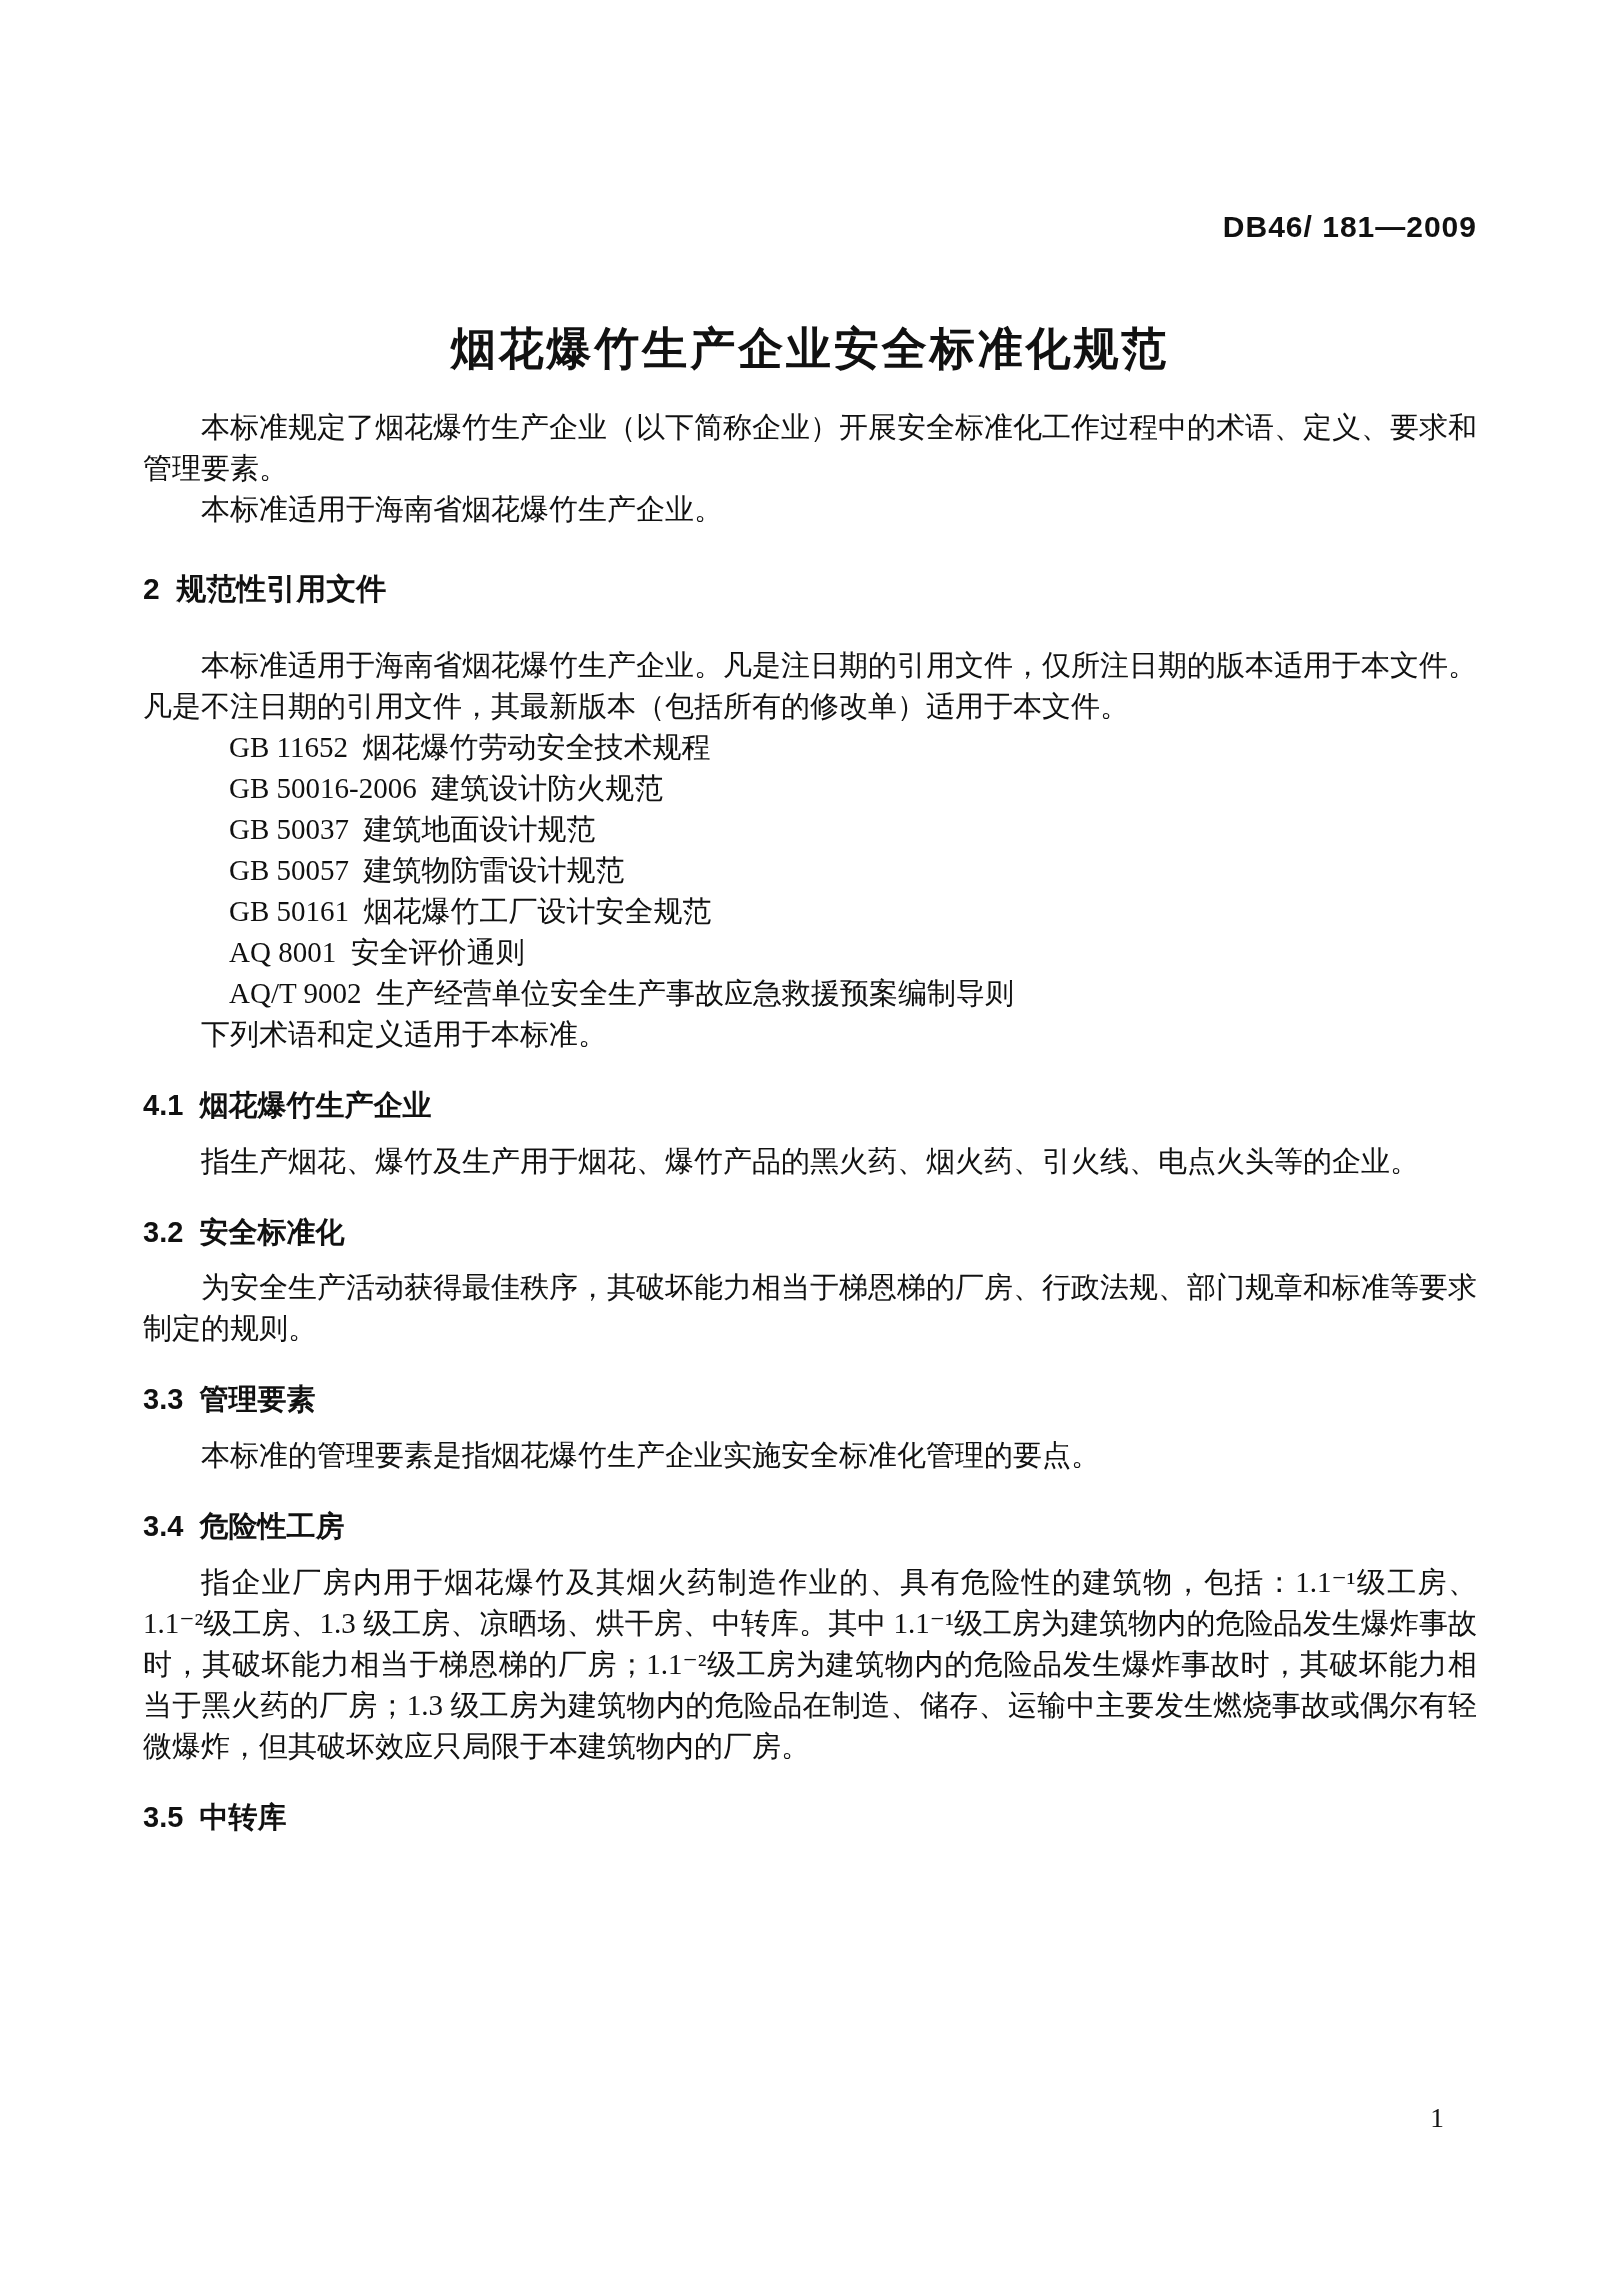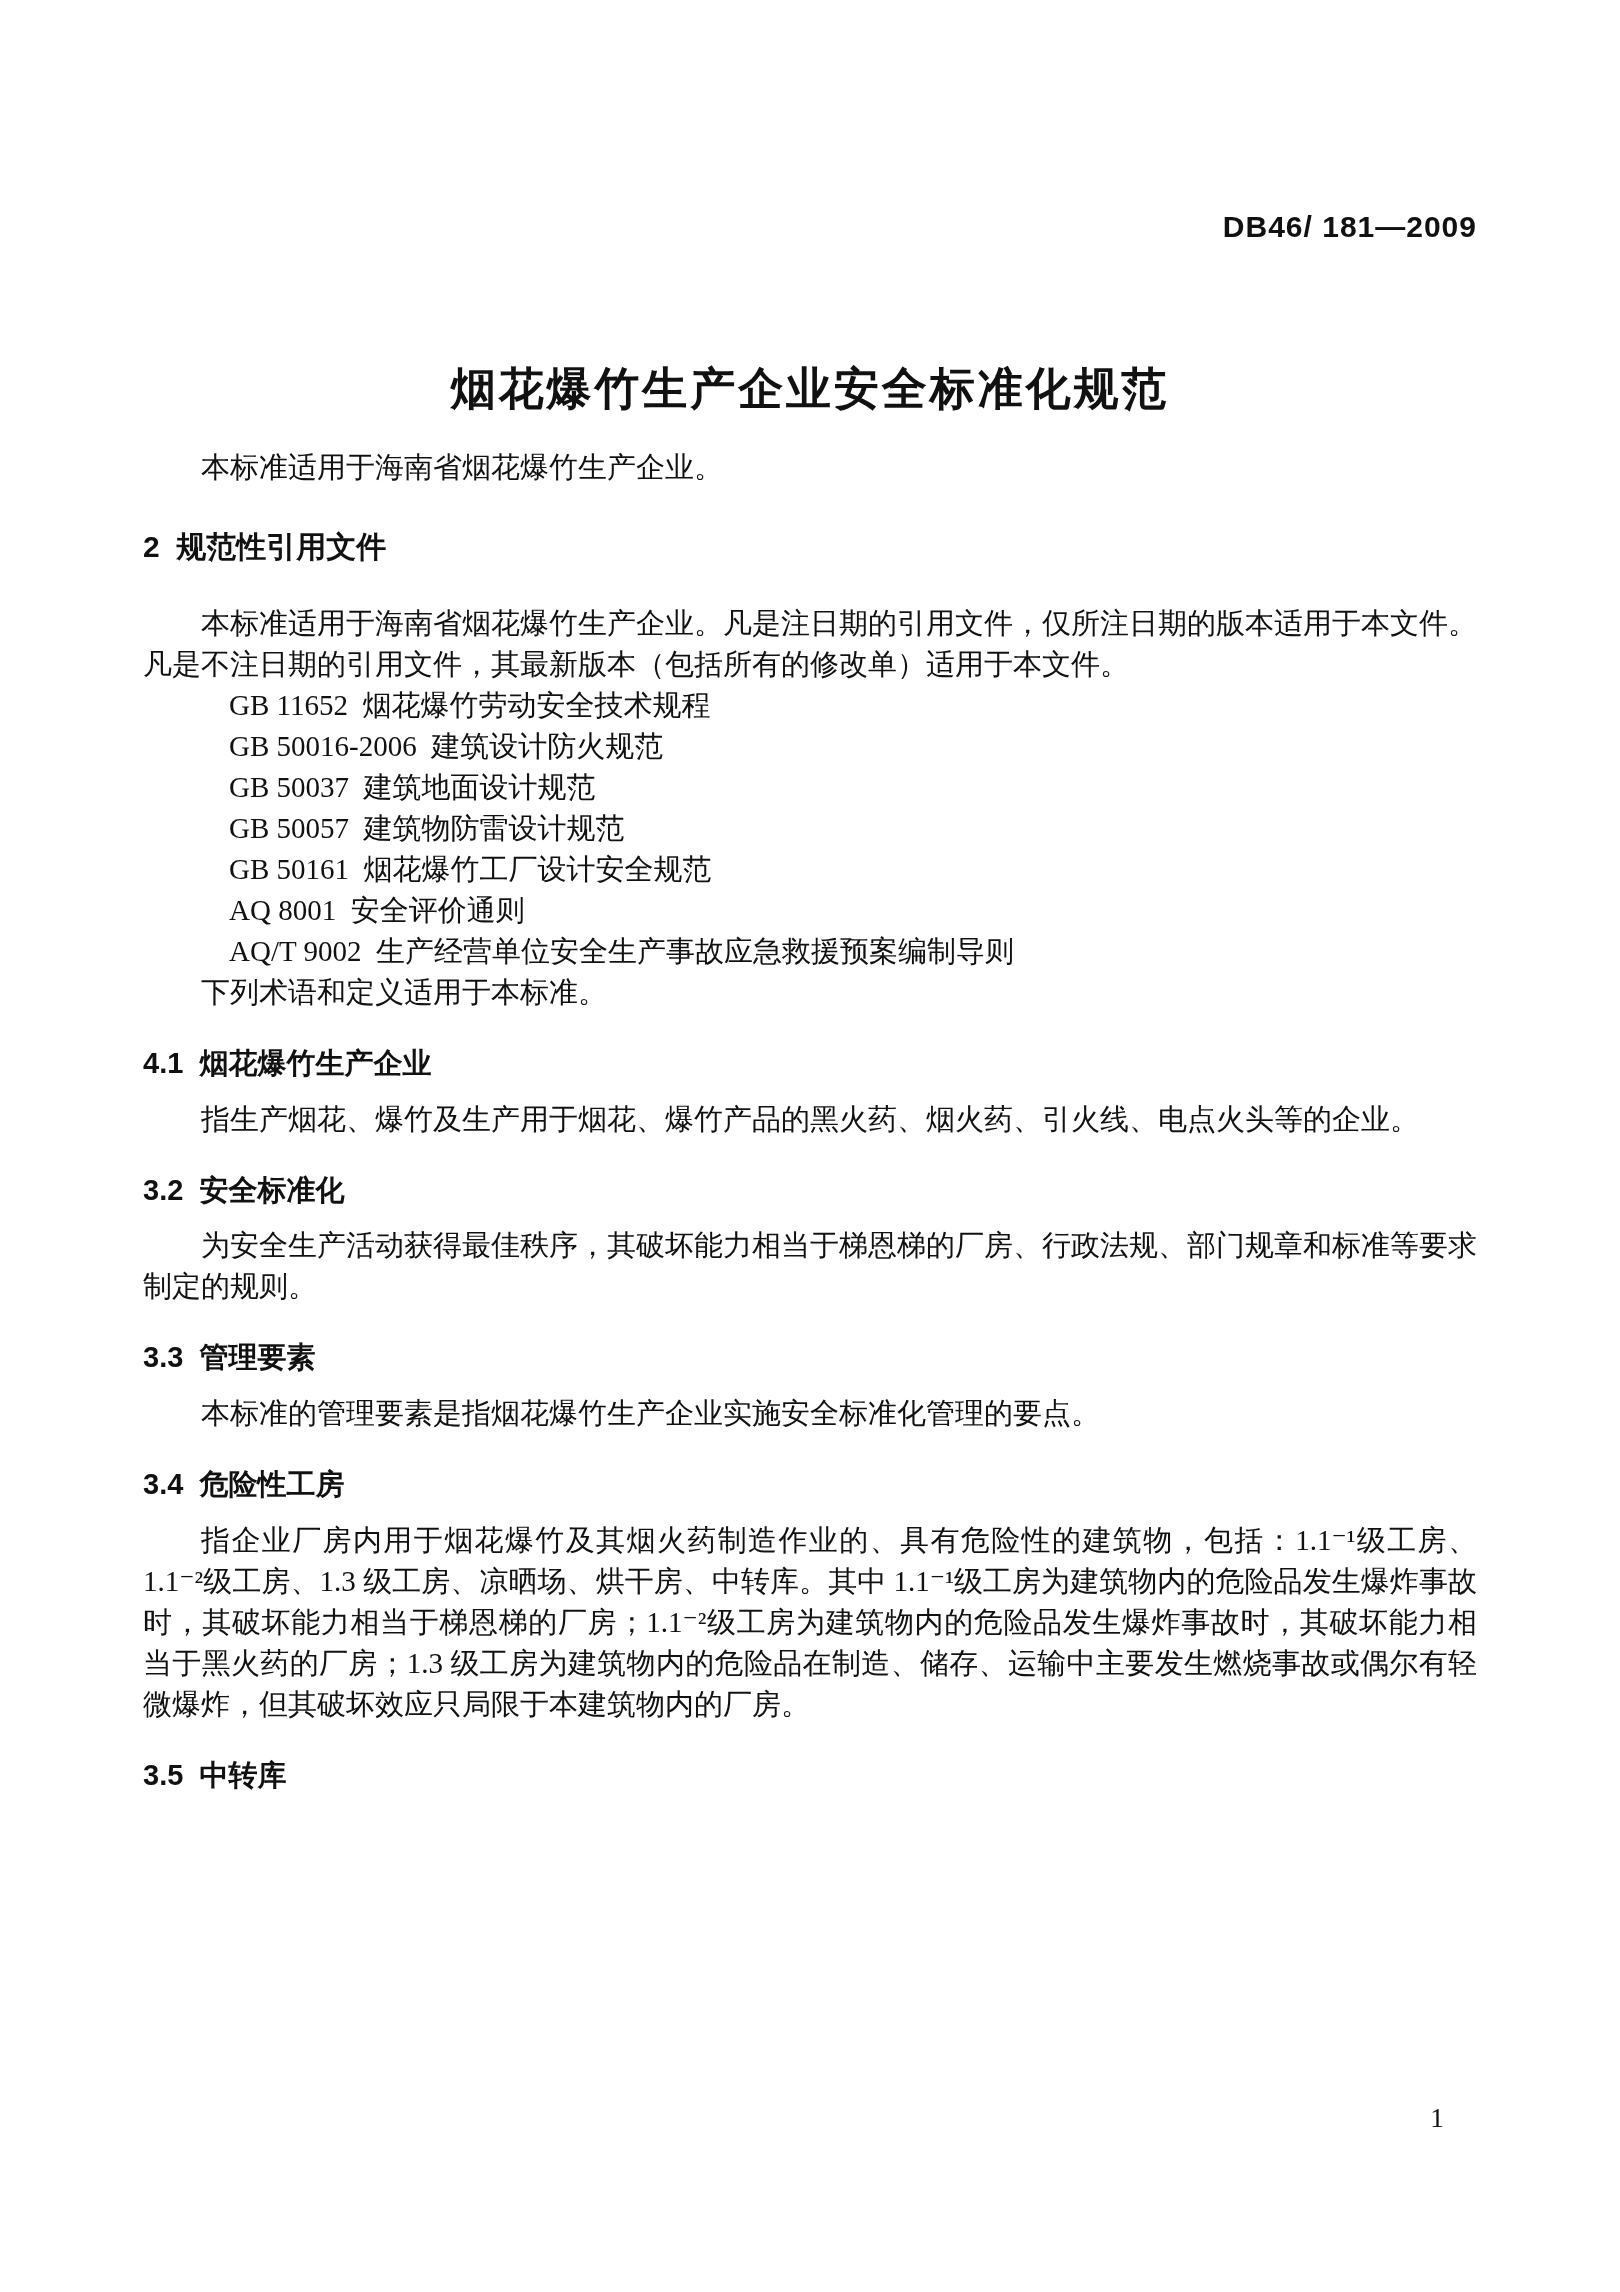--- a/index.html
+++ b/index.html
@@ -24,21 +24,21 @@
     margin-top: 196px;
     text-align: right;
     font-family: "Liberation Sans", "DejaVu Sans", sans-serif;
     font-weight: bold;
     font-size: 30px;
     line-height: 35px;
     letter-spacing: 1px;
     white-space: pre-wrap;
   }
   .doc-title {
-    margin-top: 116px;
+    margin-top: 76px;
     text-align: center;
     font-family: "Liberation Sans", "DejaVu Sans", sans-serif;
     font-weight: bold;
     font-size: 45px;
     line-height: 57px;
     letter-spacing: 2.9px;
   }
   .sec-heading {
     margin: 39px 0 37px 0;
     font-family: "Liberation Sans", "DejaVu Sans", sans-serif;
@@ -85,20 +85,21 @@
 </style>
 </head>
 <body>
 
 <div class="page">
 
   <div class="doc-code">DB46/ 181—2009</div>
 
   <h1 class="doc-title">烟花爆竹生产企业安全标准化规范</h1>
 
+  <p class="para">本标准规定了烟花爆竹生产企业（以下简称企业）开展安全标准化工作过程中的术语、定义、要求和管理要素。</p>
   <p class="para">本标准适用于海南省烟花爆竹生产企业。</p>
 
   <h2 class="sec-heading">2  规范性引用文件</h2>
   <p class="para">本标准适用于海南省烟花爆竹生产企业。凡是注日期的引用文件，仅所注日期的版本适用于本文件。凡是不注日期的引用文件，其最新版本（包括所有的修改单）适用于本文件。</p>
   <ul class="ref-list">
     <li>GB 11652  烟花爆竹劳动安全技术规程</li>
     <li>GB 50016-2006  建筑设计防火规范</li>
     <li>GB 50037  建筑地面设计规范</li>
     <li>GB 50057  建筑物防雷设计规范</li>
     <li>GB 50161  烟花爆竹工厂设计安全规范</li>

